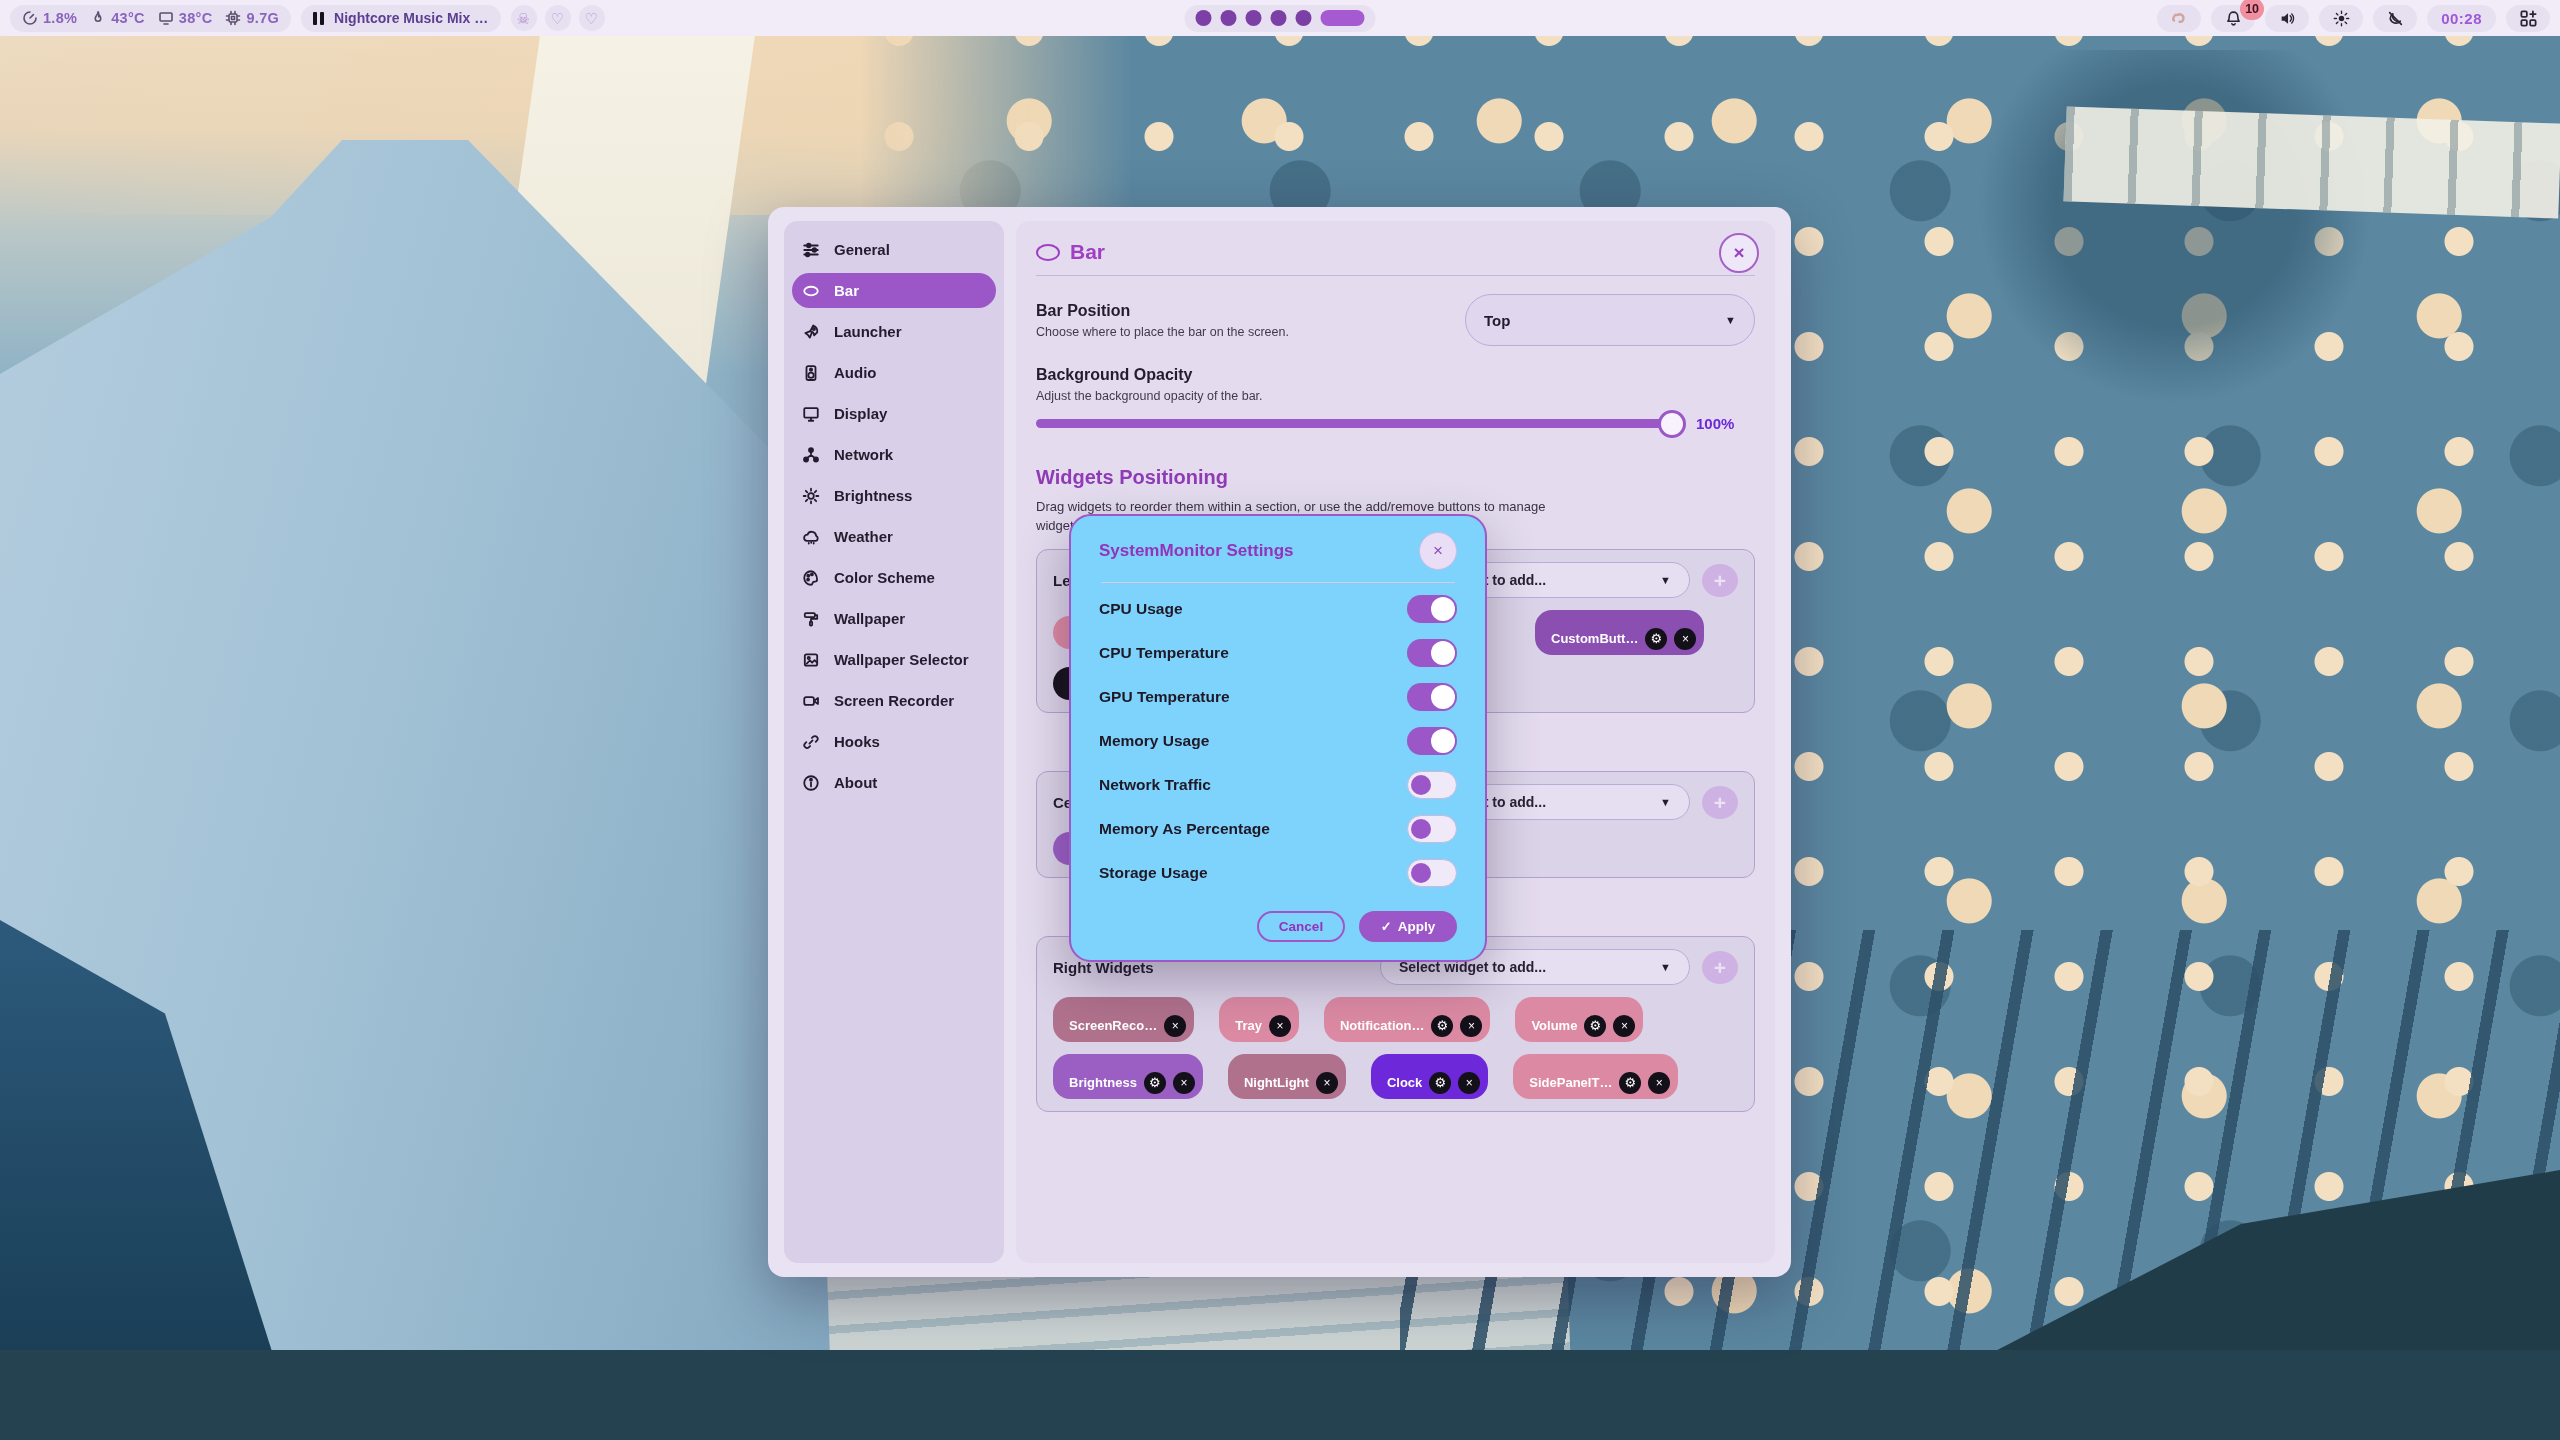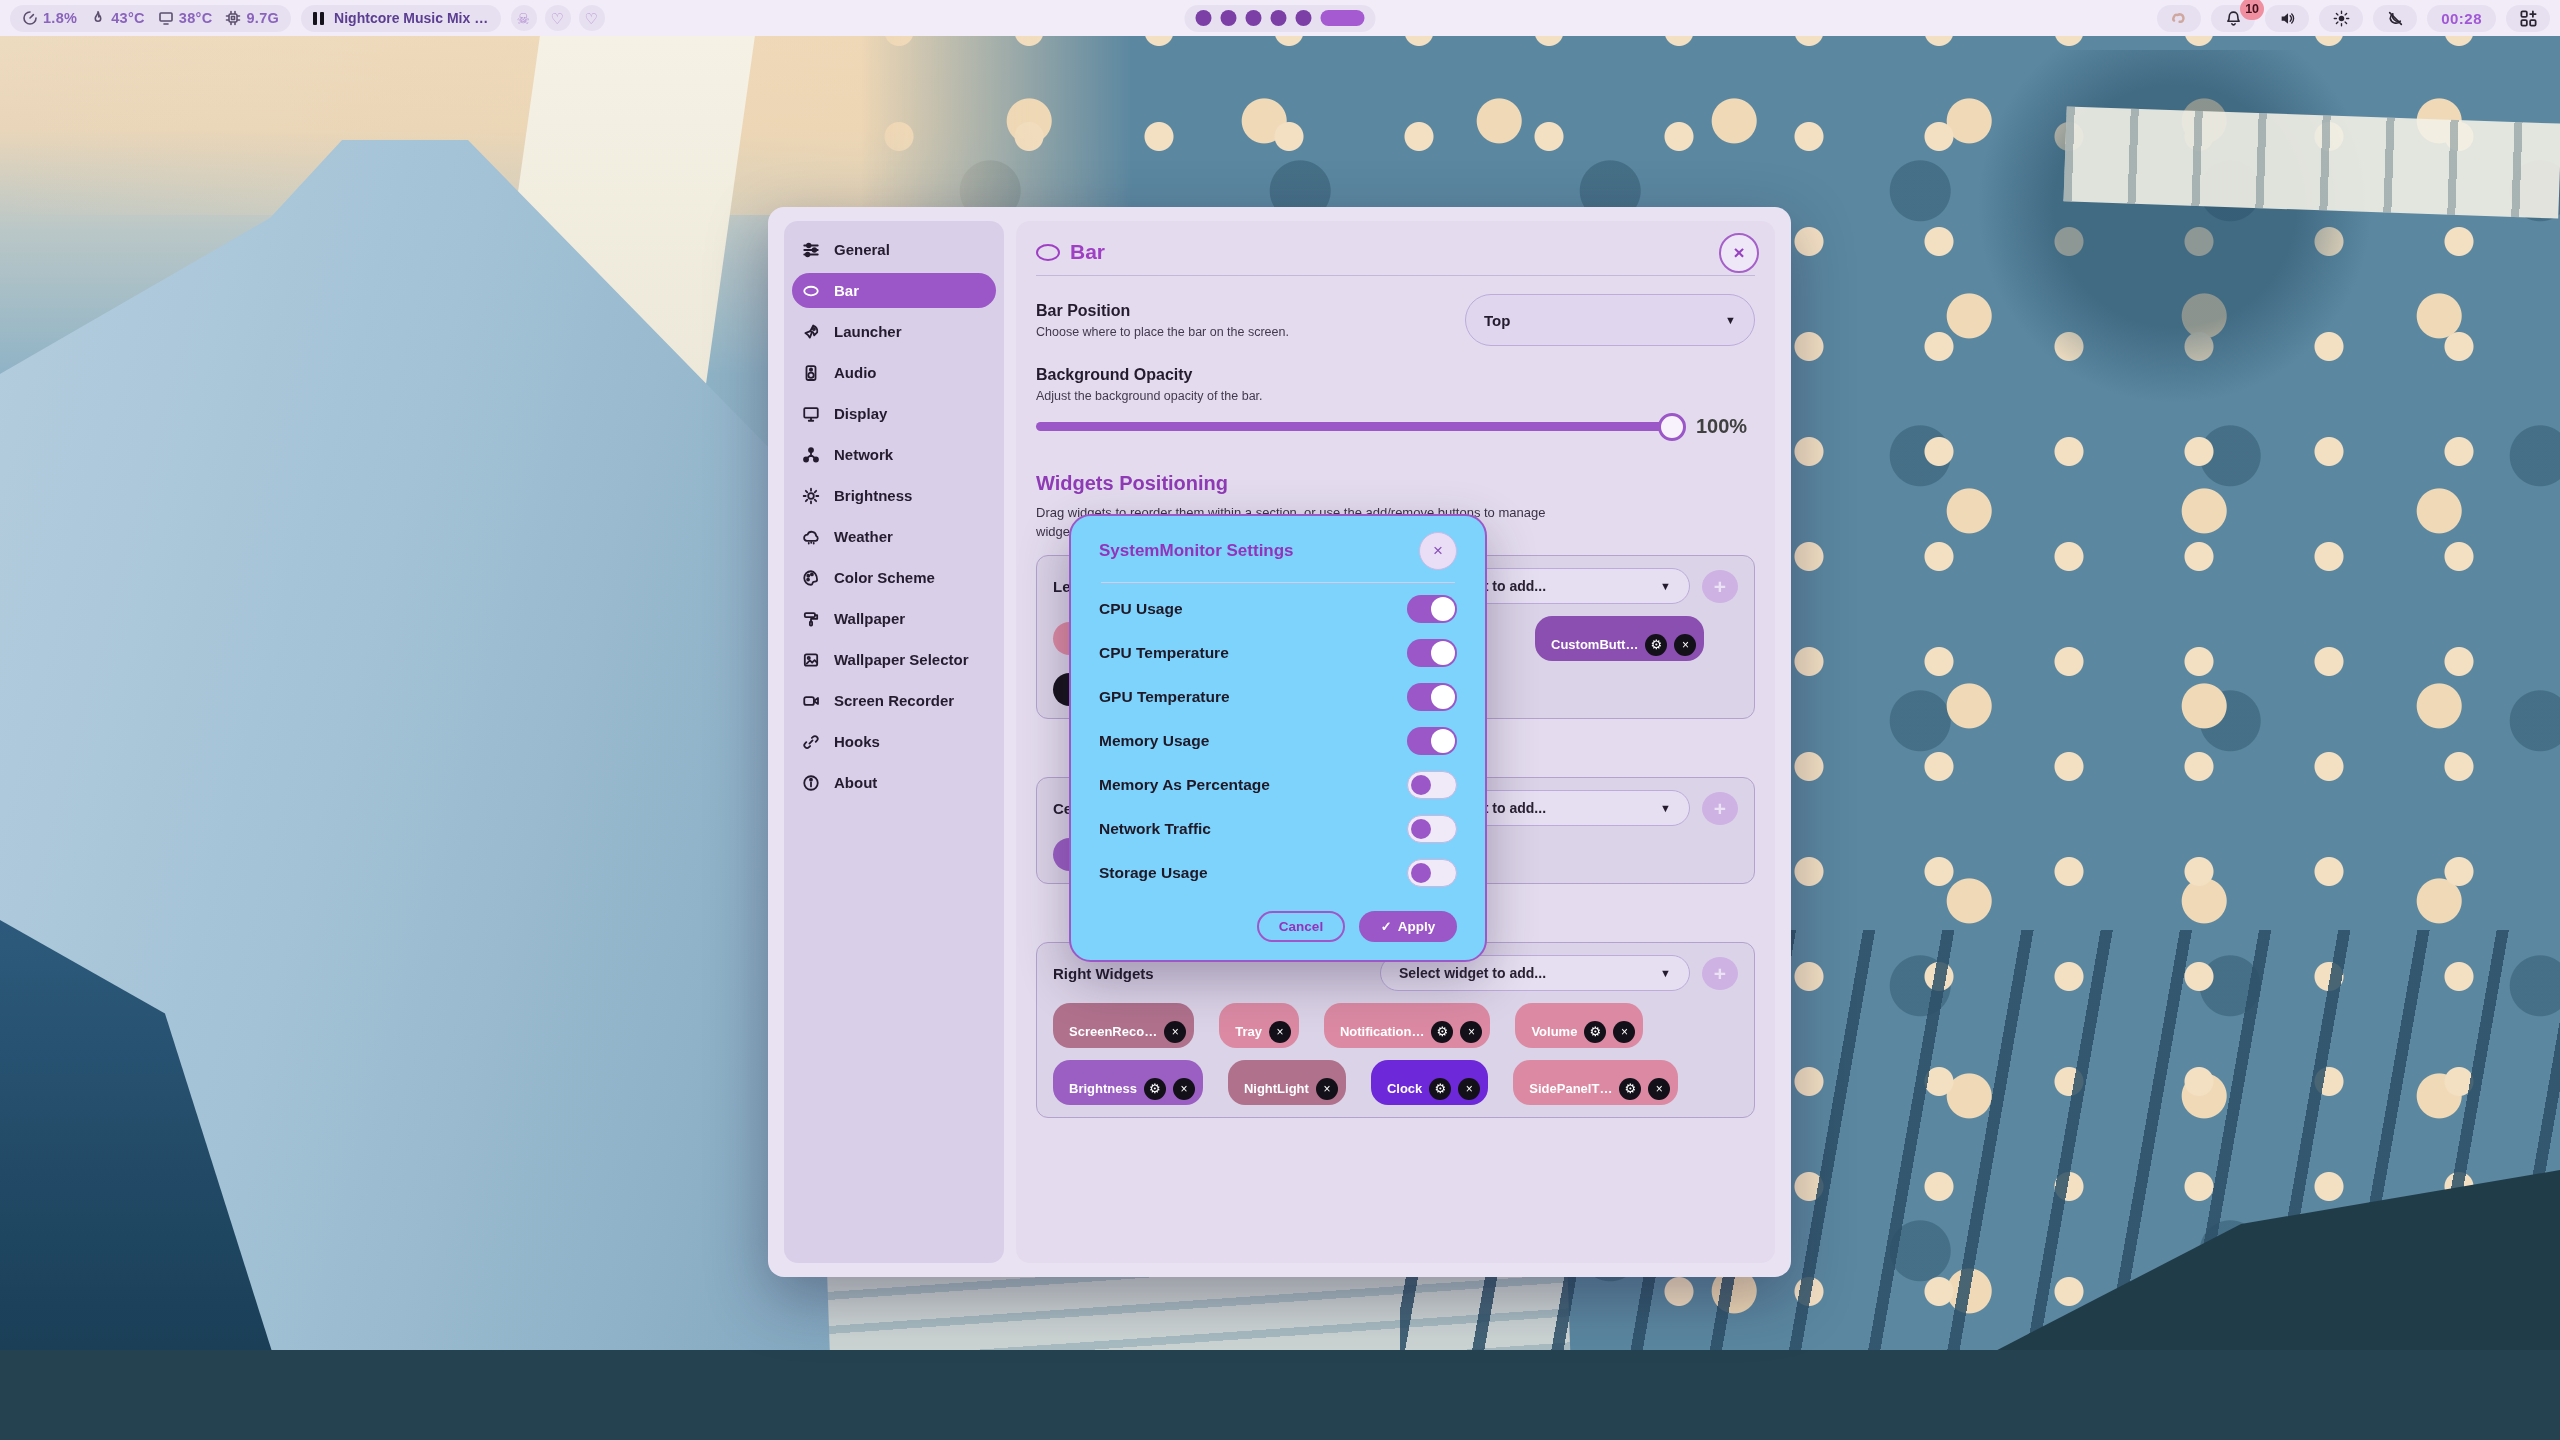--- a/index.html
+++ b/index.html
@@ -86,21 +86,21 @@
   .setting-label{font-size:16px;font-weight:700;color:#241c2e;}
   .setting-desc{font-size:12.5px;color:#43394f;margin-top:5px;}
   .dropdown{margin-left:auto;width:290px;height:52px;border-radius:26px;background:#e0d7ee;border:1px solid #bcabdb;
     display:flex;align-items:center;padding:0 18px;box-sizing:border-box;}
   .dropdown .dd-text{font-size:15px;font-weight:700;color:#241c2e;}
   .dropdown .caret{margin-left:auto;font-size:11px;color:#241c2e;}
   .slider-row{display:flex;align-items:center;margin-top:12px;gap:14px;}
   .slider-track{position:relative;width:646px;height:9px;border-radius:5px;background:#9b57c7;}
   .slider-knob{position:absolute;right:-4px;top:50%;transform:translateY(-50%);width:28px;height:28px;border-radius:50%;
     background:#f7f2fc;border:3.5px solid #9b57c7;box-sizing:border-box;}
-  .slider-val{font-size:20px;font-weight:700;color:#404040;}
+  .slider-val{font-size:15px;font-weight:700;color:#6d28d9;}
   .wp-title{font-size:20px;font-weight:700;color:#8e3bb5;margin-top:34px;}
   .wp-desc{font-size:13px;color:#3c3248;line-height:19px;margin-top:8px;}
 
   .wcard{border:1.5px solid #b3a2ce;border-radius:12px;background:#dbd3e7;margin-top:14px;padding:12px 16px;box-sizing:border-box;}
   .wcard + .wcard{margin-top:58px;}
   .wcard-head{display:flex;align-items:center;}
   .wcard-label{font-size:15px;font-weight:700;color:#241c2e;}
   .wcard .dropdown{width:310px;height:36px;border-radius:18px;background:#e6dff1;margin-left:auto;margin-right:12px;}
   .wcard .dropdown .dd-text{font-size:14px;font-weight:700;color:#2a2233;}
   .plus-btn{width:36px;height:33px;border-radius:50%;background:#cbaae4;opacity:.8;display:flex;align-items:center;justify-content:center;
@@ -583,27 +583,27 @@
             <div class="knob"></div>
           </div>
         </div>
         <div class="toggle-row">
           <span class="toggle-label">Memory Usage</span>
           <div class="toggle on">
             <div class="knob"></div>
           </div>
         </div>
         <div class="toggle-row">
-          <span class="toggle-label">Memory As Percentage</span>
+          <span class="toggle-label">Network Traffic</span>
           <div class="toggle off">
             <div class="knob"></div>
           </div>
         </div>
         <div class="toggle-row">
-          <span class="toggle-label">Network Traffic</span>
+          <span class="toggle-label">Memory As Percentage</span>
           <div class="toggle off">
             <div class="knob"></div>
           </div>
         </div>
         <div class="toggle-row">
           <span class="toggle-label">Storage Usage</span>
           <div class="toggle off">
             <div class="knob"></div>
           </div>
         </div>

